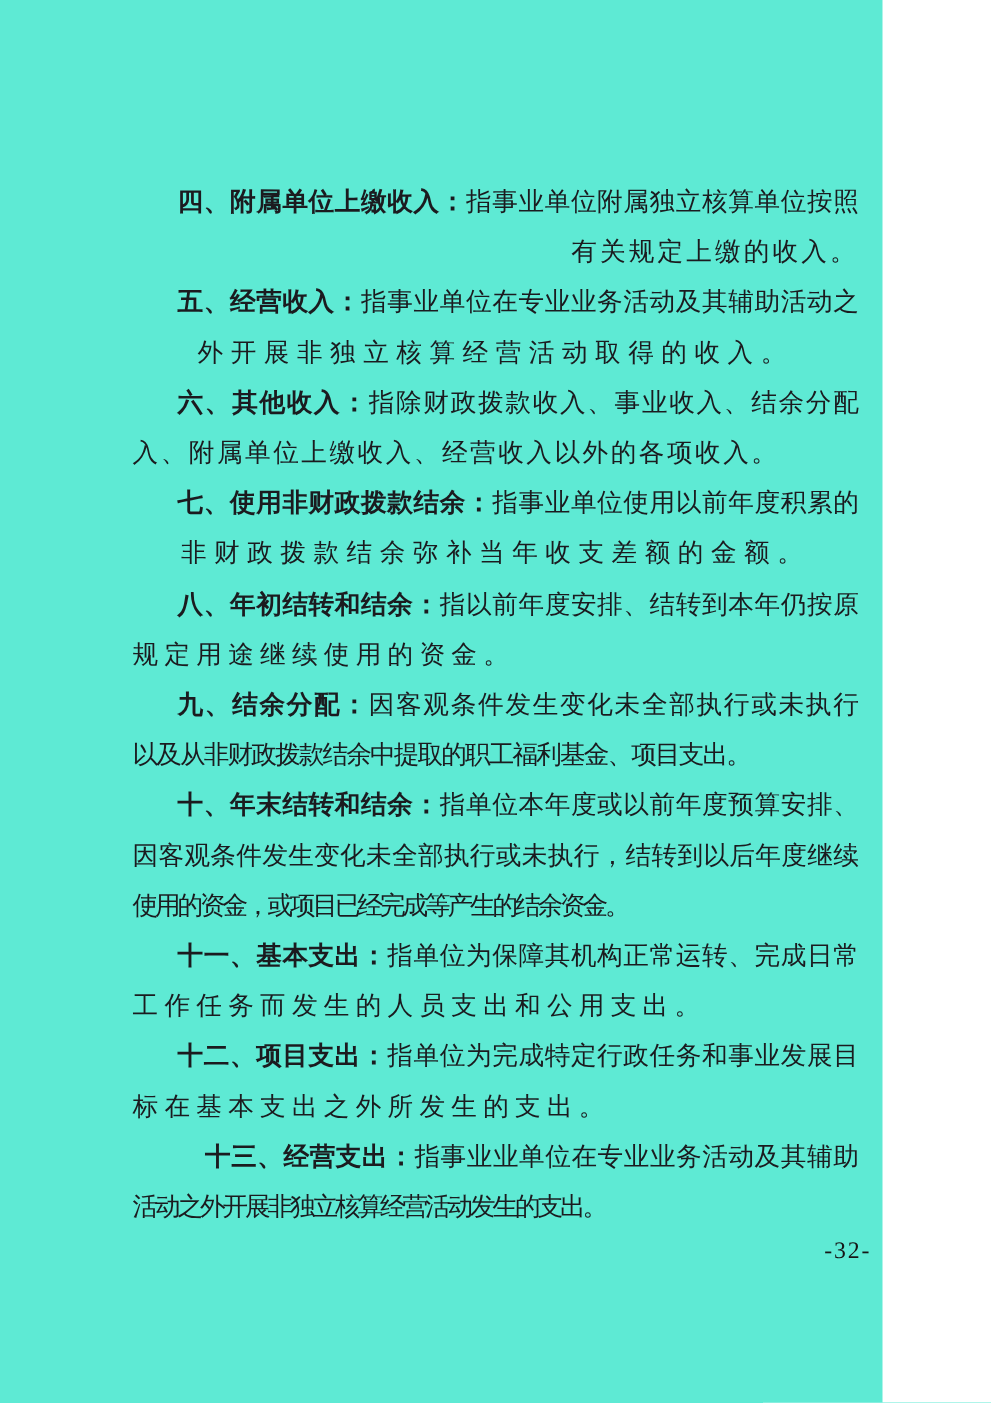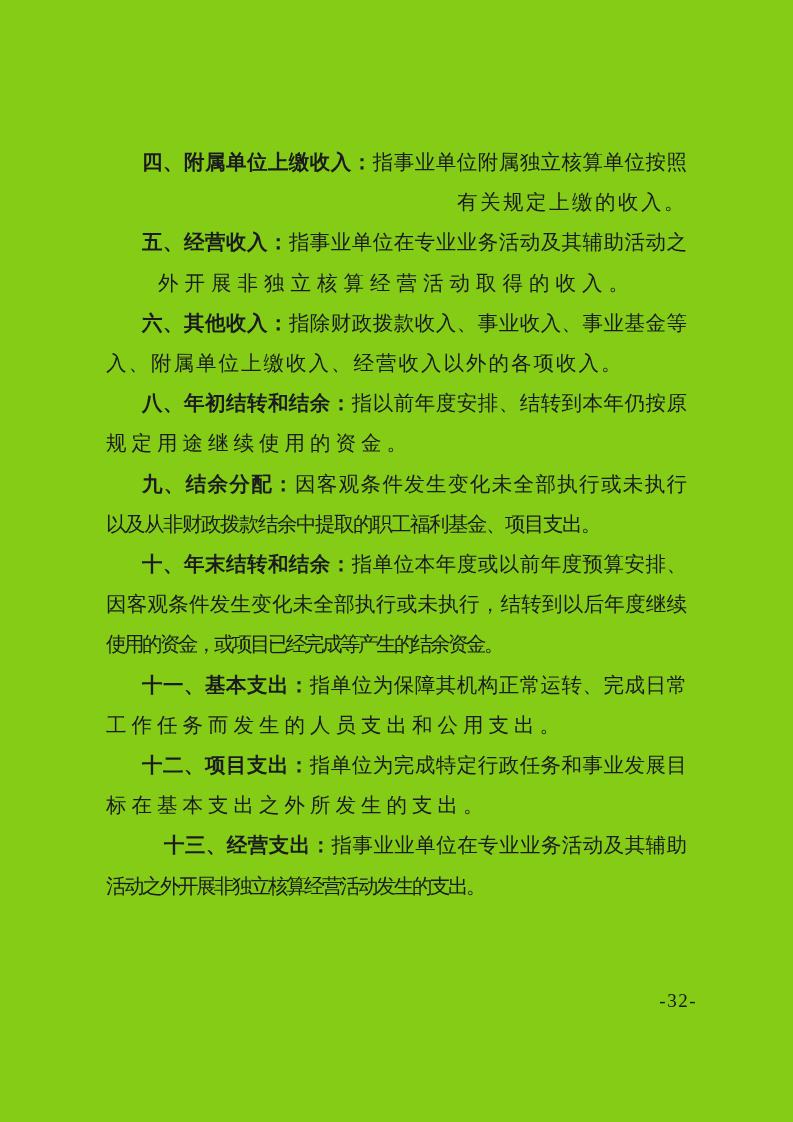--- a/index.html
+++ b/index.html
@@ -3,22 +3,22 @@
 <meta charset="utf-8">
 <style>
   html, body { margin: 0; padding: 0; }
   body {
     width: 793px; height: 1122px;
     background: #ffffff;
     font-family: "Liberation Serif", "DejaVu Serif", serif;
   }
   .page {
     position: relative;
-    width: 793px; height: 1122px;
-    background: #84cc16;
+    width: 706px; height: 1122px;
+    background: #5eead4;
     overflow: hidden;
     color: #1b1b1f;
   }
   .body-text {
     position: absolute;
     left: 106px; top: 142px;
     width: 581px;
     font-size: 20.5px;
     line-height: 40.2px;
   }
@@ -61,24 +61,28 @@
       <div class="ln j first"><span class="h">四、附属单位上缴收入：</span><span>指事业单位附属独立核算单位按照</span></div>
       <div class="ln last-a">有关规定上缴的收入。</div>
     </section>
 
     <section class="para">
       <div class="ln j first"><span class="h">五、经营收入：</span><span>指事业单位在专业业务活动及其辅助活动之</span></div>
       <div class="ln last-b">外开展非独立核算经营活动取得的收入。</div>
     </section>
 
     <section class="para">
-      <div class="ln j first"><span class="h">六、其他收入：</span><span>指除财政拨款收入、事业收入、事业基金等</span></div>
+      <div class="ln j first"><span class="h">六、其他收入：</span><span>指除财政拨款收入、事业收入、结余分配</span></div>
       <div class="ln last-c">入、附属单位上缴收入、经营收入以外的各项收入。</div>
     </section>
 
+    <section class="para">
+      <div class="ln j first"><span class="h">七、使用非财政拨款结余：</span><span>指事业单位使用以前年度积累的</span></div>
+      <div class="ln last-b">非财政拨款结余弥补当年收支差额的金额。</div>
+    </section>
 
     <section class="para">
       <div class="ln j first"><span class="h">八、年初结转和结余：</span><span>指以前年度安排、结转到本年仍按原</span></div>
       <div class="ln last-d">规定用途继续使用的资金。</div>
     </section>
 
     <section class="para">
       <div class="ln j first"><span class="h">九、结余分配：</span><span>因客观条件发生变化未全部执行或未执行</span></div>
       <div class="ln last-e">以及从非财政拨款结余中提取的职工福利基金、项目支出。</div>
     </section>

